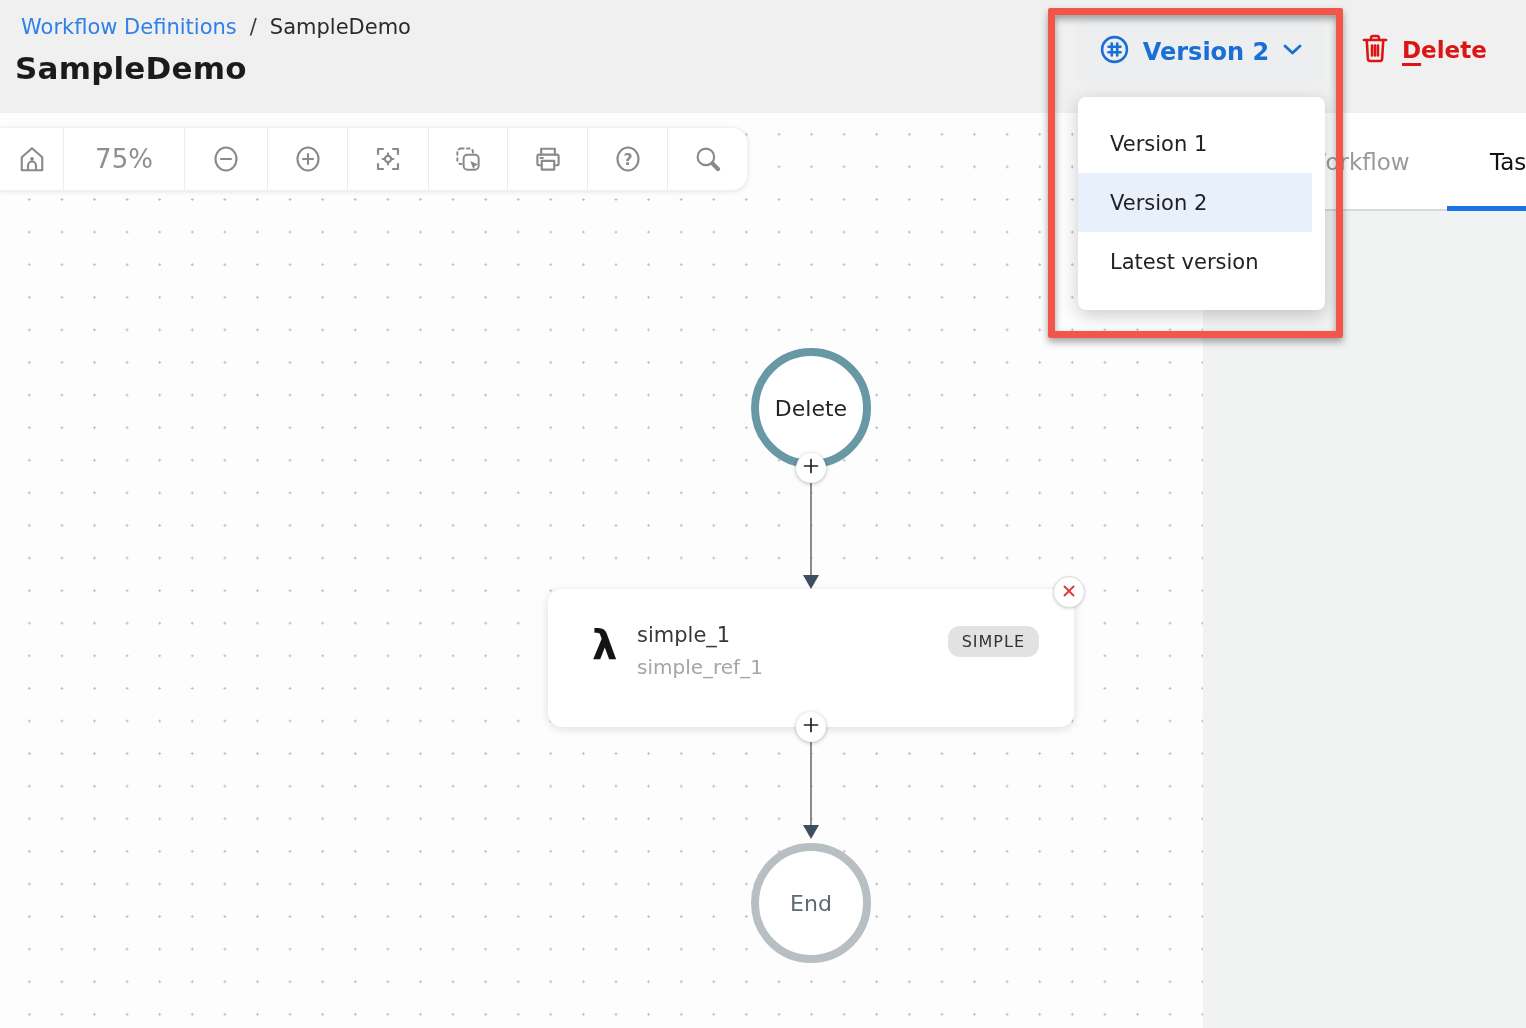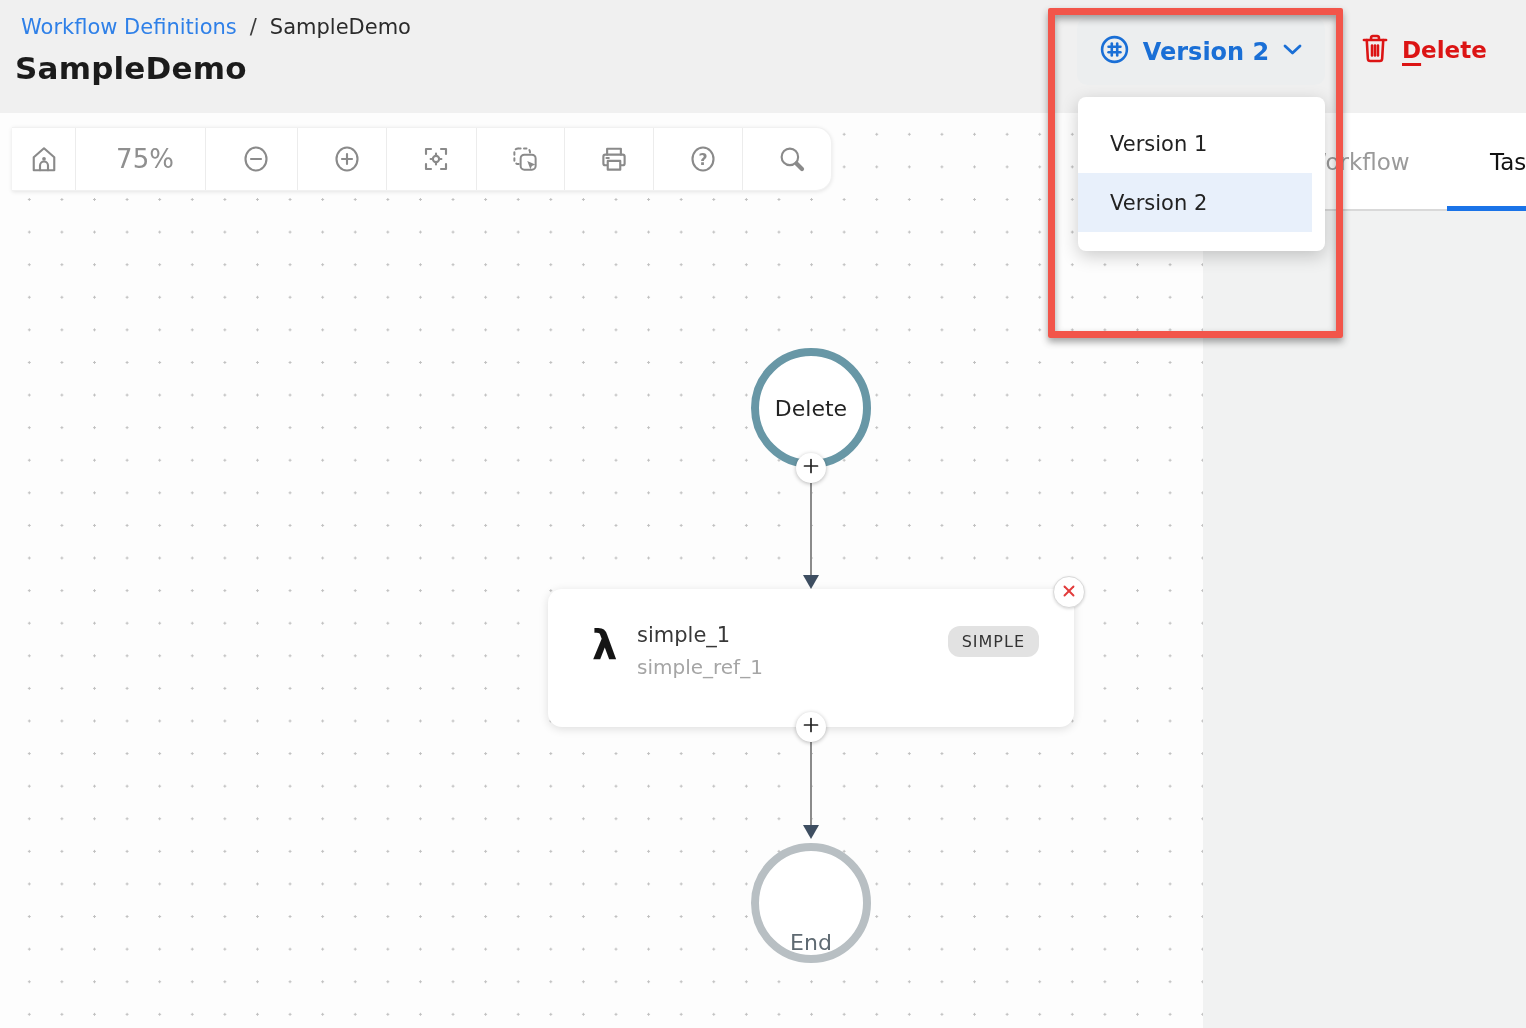--- a/index.html
+++ b/index.html
@@ -27,44 +27,44 @@
   
   .canvas {
     position:absolute; left:0; top:113px; width:1203px; height:915px; z-index:1;
     background-color:#fdfdfd;
     background-image:radial-gradient(circle,#c0c0c0 1.15px,rgba(0,0,0,0) 1.3px);
     background-size:32.6px 32.6px; background-position:13px 5px;
   }
 
   
   .toolbar {
-    position:absolute; left:12px; top:127px; height:64px; z-index:3;
+    position:absolute; left:0; top:127px; height:64px; z-index:3;
     display:flex; background:#fff; border-radius:0 16px 16px 0;
-    box-shadow:0 1px 4px rgba(0,0,0,0.10); border:1px solid #f1f1f1; border-left:none;gap:9px;
+    box-shadow:0 1px 4px rgba(0,0,0,0.10); border:1px solid #f1f1f1; border-left:none;
   }
   .tb-seg { display:flex; align-items:center; justify-content:center; border-right:1px solid #ececec; cursor:pointer; }
   .tb-seg:last-child { border-right:none; }
   .tb-zoom { font-size:26px; color:#8f8f8f; }
   .tb-seg svg { display:block; }
 
   
   .right-panel { position:absolute; left:1203px; top:113px; width:323px; height:915px; z-index:2; background:#f1f2f2; }
   .tab-bar { position:absolute; left:0; top:0; width:323px; height:98px; background:#fff; border-bottom:2px solid #d9d9d9; }
   .tab { position:absolute; top:0; height:98px; display:flex; align-items:center; font-size:23px; white-space:nowrap; cursor:pointer; }
   .tab-workflow { left:101px; color:#9a9a9a; }
   .tab-tasks { left:287px; color:#111; }
   .tab-underline { position:absolute; left:244px; right:0; bottom:-2px; height:5px; background:#1a73e8; }
 
   
   .node-circle {
     position:absolute; width:120px; height:120px; border-radius:50%; background:#fff;
     display:flex; align-items:center; justify-content:center; font-size:22px; cursor:pointer; z-index:2;
   }
   .start-node { left:751px; top:235px; border:8px solid #6897a6; color:#232323; }
-  .end-node   { left:751px; top:730px; border:8px solid #b8bfc3; color:#5f6a72;align-items:flex-end; }
+  .end-node   { left:751px; top:730px; border:8px solid #b8bfc3; color:#5f6a72; }
 
   .plus-btn {
     position:absolute; width:30px; height:30px; border-radius:50%; background:#fff; z-index:3;
     box-shadow:0 1px 4px rgba(0,0,0,0.28); display:flex; align-items:center; justify-content:center; cursor:pointer;
   }
   .edge-line { position:absolute; width:2px; background:#8b8b8b; z-index:1; }
   .edge-arrow {
     position:absolute; width:0; height:0; z-index:1;
     border-left:8px solid transparent; border-right:8px solid transparent; border-top:14px solid #3e4e61;
   }
@@ -305,15 +305,18 @@
   </span>
 </div>
 
 <div class="version-dropdown">
   <div class="dd-item">
     <span>Version 1</span>
   </div>
   <div class="dd-item highlighted">
     <span>Version 2</span>
   </div>
+  <div class="dd-item">
+    <span>Latest version</span>
+  </div>
 </div>
 
 <div class="annotation-box"></div>
 
 </body></html>

